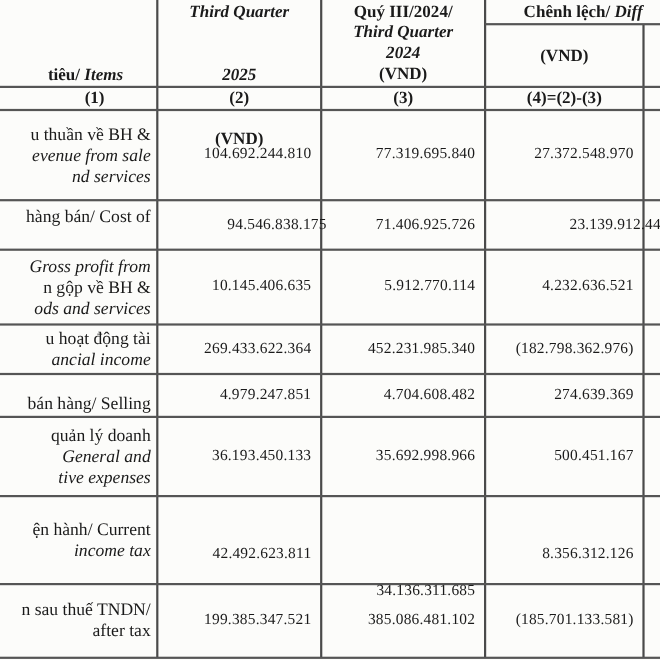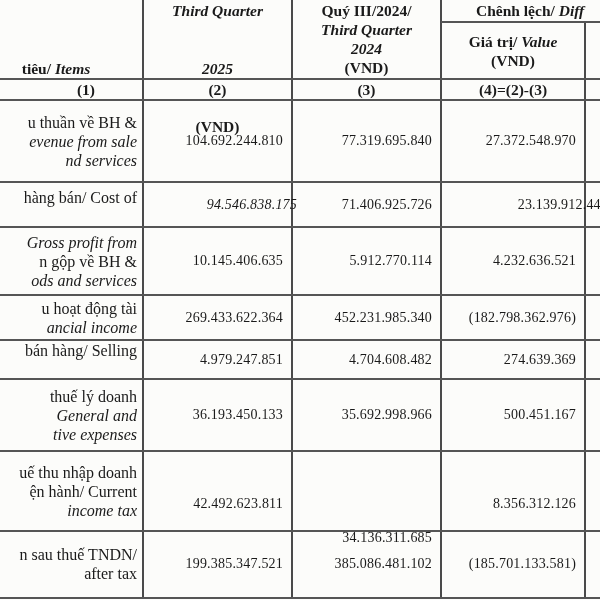--- a/index.html
+++ b/index.html
@@ -34,40 +34,39 @@
   <div class="hline" style="left:0;top:99px;width:600px;"></div>
   <div class="hline" style="left:0;top:181px;width:600px;"></div>
   <div class="hline" style="left:0;top:226px;width:600px;"></div>
   <div class="hline" style="left:0;top:294px;width:600px;"></div>
   <div class="hline" style="left:0;top:339px;width:600px;"></div>
   <div class="hline" style="left:0;top:378px;width:600px;"></div>
   <div class="hline" style="left:0;top:450px;width:600px;"></div>
   <div class="hline" style="left:0;top:530px;width:600px;"></div>
   <div class="hline" style="left:0;top:597px;width:600px;"></div>
 
-  <div class="cell hdr" style="left:0;top:0;width:142px;height:78px;align-items:flex-end;padding-right:30px;flex-direction:row;justify-content:center;">
+  <div class="cell hdr" style="left:0;top:0;width:142px;height:78px;align-items:flex-end;padding-right:30px;flex-direction:row;justify-content:flex-end;">
     <span>tiêu/</span>&nbsp;<i>Items</i>
   </div>
   <div class="cell hdr" style="left:144px;top:0;width:147px;height:78px;gap:39px;">
     <span>Quý III/2025/</span>
     <i>Third Quarter</i>
     <i>2025</i>
     <span>(VND)</span>
   </div>
   <div class="cell hdr" style="left:293px;top:0;width:147px;height:78px;border-radius:30px;">
     <span>Quý III/2024/</span>
     <i>Third Quarter</i>
     <i>2024</i>
     <span>(VND)</span>
   </div>
   <div class="cell hdr" style="left:442px;top:0;width:180px;height:21px;flex-direction:row;justify-content:flex-start;padding-left:34px;white-space:nowrap;">
     <span>Chênh lệch/</span>&nbsp;<i>Diff</i>
   </div>
   <div class="cell hdr" style="left:442px;top:23px;width:142px;height:55px;">
-    <span><span>Giá trị/</span> <i>Value</i></span>
     <span>(VND)</span>
   </div>
 
   <div class="cell idx" style="left:0;top:80px;width:142px;height:19px;padding-left:30px;">(1)</div>
   <div class="cell idx" style="left:144px;top:80px;width:147px;height:19px;">(2)</div>
   <div class="cell idx" style="left:293px;top:80px;width:147px;height:19px;">(3)</div>
   <div class="cell idx" style="left:442px;top:80px;width:142px;height:19px;">(4)=(2)-(3)</div>
 
   <div id="rows">
       <div>
@@ -82,21 +81,21 @@
         <div class="cell num b" style="left: 293px; top: 101px; width: 147px; height: 80px;">77.319.695.840</div>
         <div class="cell num b" style="left: 442px; top: 101px; width: 142px; height: 80px;">27.372.548.970</div>
       </div>
       <div>
         <div class="cell label" style="left: 0px; top: 183px; width: 142px; height: 43px; align-items: flex-start; padding-top: 5px;">
           <div class="lbwrap">
             <span class="line">hàng bán/ Cost of</span>
             <span class="line">&nbsp;</span>
           </div>
         </div>
-        <div class="cell num" style="left: 144px; top: 183px; width: 161px; height: 43px; font-style: italic;">94.546.838.175</div>
+        <div class="cell num" style="left: 144px; top: 183px; width: 161px; height: 43px;">94.546.838.175</div>
         <div class="cell num" style="left: 293px; top: 183px; width: 147px; height: 43px;">71.406.925.726</div>
         <div class="cell num" style="left: 448px; top: 183px; width: 168px; height: 43px;">23.139.912.449</div>
       </div>
       <div>
         <div class="cell label b" style="left: 0px; top: 228px; width: 142px; height: 66px;">
           <div class="lbwrap">
             <span class="line it">Gross profit from</span>
             <span class="line">n gộp về BH &amp;</span>
             <span class="line it">ods and services</span>
           </div>
@@ -110,46 +109,45 @@
           <div class="lbwrap">
             <span class="line">u hoạt động tài</span>
             <span class="line it">ancial income</span>
           </div>
         </div>
         <div class="cell num" style="left: 144px; top: 296px; width: 147px; height: 43px;">269.433.622.364</div>
         <div class="cell num" style="left: 293px; top: 296px; width: 147px; height: 43px;">452.231.985.340</div>
         <div class="cell num" style="left: 442px; top: 296px; width: 142px; height: 43px;">(182.798.362.976)</div>
       </div>
       <div>
-        <div class="cell label" style="left: 0px; top: 341px; width: 142px; height: 37px; align-items: flex-start; padding-top: 0;">
+        <div class="cell label" style="left: 0px; top: 341px; width: 142px; height: 37px; align-items: flex-start; padding-top: 17px;">
           <div class="lbwrap">
             <span class="line">bán hàng/ Selling</span>
             <span class="line">&nbsp;</span>
           </div>
         </div>
         <div class="cell num" style="left: 144px; top: 341px; width: 147px; height: 37px;">4.979.247.851</div>
         <div class="cell num" style="left: 293px; top: 341px; width: 147px; height: 37px;">4.704.608.482</div>
         <div class="cell num" style="left: 442px; top: 341px; width: 142px; height: 37px;">274.639.369</div>
       </div>
       <div>
         <div class="cell label" style="left: 0px; top: 380px; width: 142px; height: 70px;">
           <div class="lbwrap">
-            <span class="line">thuế lý doanh</span>
+            <span class="line">quản lý doanh</span>
             <span class="line it">General and</span>
             <span class="line it">tive expenses</span>
           </div>
         </div>
         <div class="cell num" style="left: 144px; top: 380px; width: 147px; height: 70px;">36.193.450.133</div>
         <div class="cell num" style="left: 293px; top: 380px; width: 147px; height: 70px;">35.692.998.966</div>
         <div class="cell num" style="left: 442px; top: 380px; width: 142px; height: 70px;">500.451.167</div>
       </div>
       <div>
         <div class="cell label" style="left: 0px; top: 452px; width: 142px; height: 78px;">
           <div class="lbwrap">
-            <span class="line">uế thu nhập doanh</span>
             <span class="line">ện hành/ Current</span>
             <span class="line it">income tax</span>
           </div>
         </div>
         <div class="cell num" style="left: 144px; top: 452px; width: 147px; height: 78px; align-items: flex-end; padding-bottom: 18px;">42.492.623.811</div>
         <div class="cell num" style="left: 293px; top: 452px; width: 147px; height: 96px; align-items: flex-end; padding-bottom: 2px;">34.136.311.685</div>
         <div class="cell num" style="left: 442px; top: 452px; width: 142px; height: 78px; align-items: flex-end; padding-bottom: 18px;">8.356.312.126</div>
       </div>
       <div>
         <div class="cell label b" style="left: 0px; top: 532px; width: 142px; height: 63px;">

